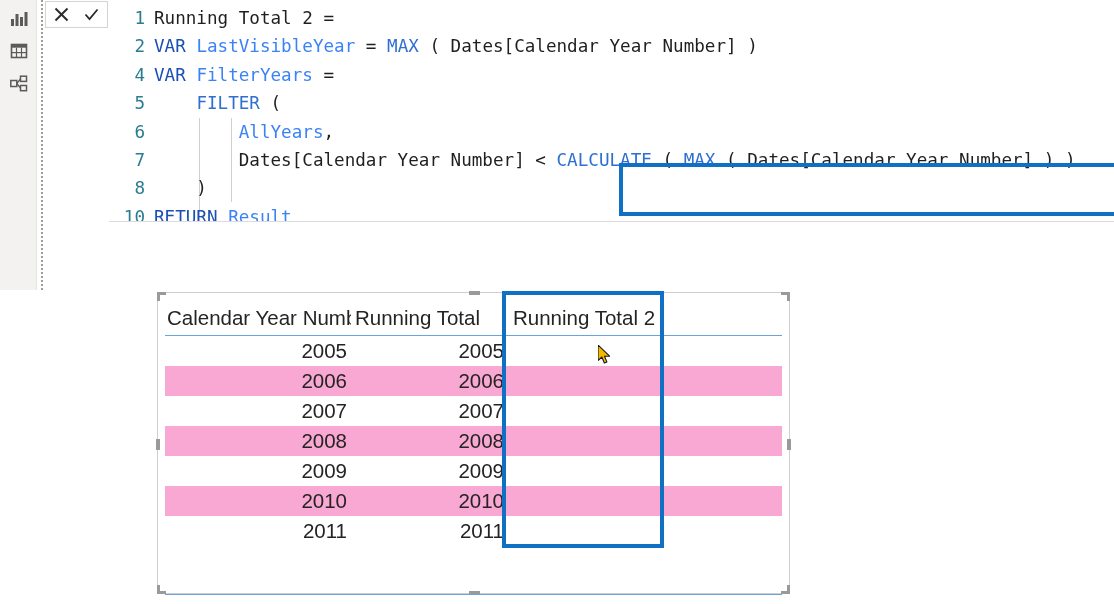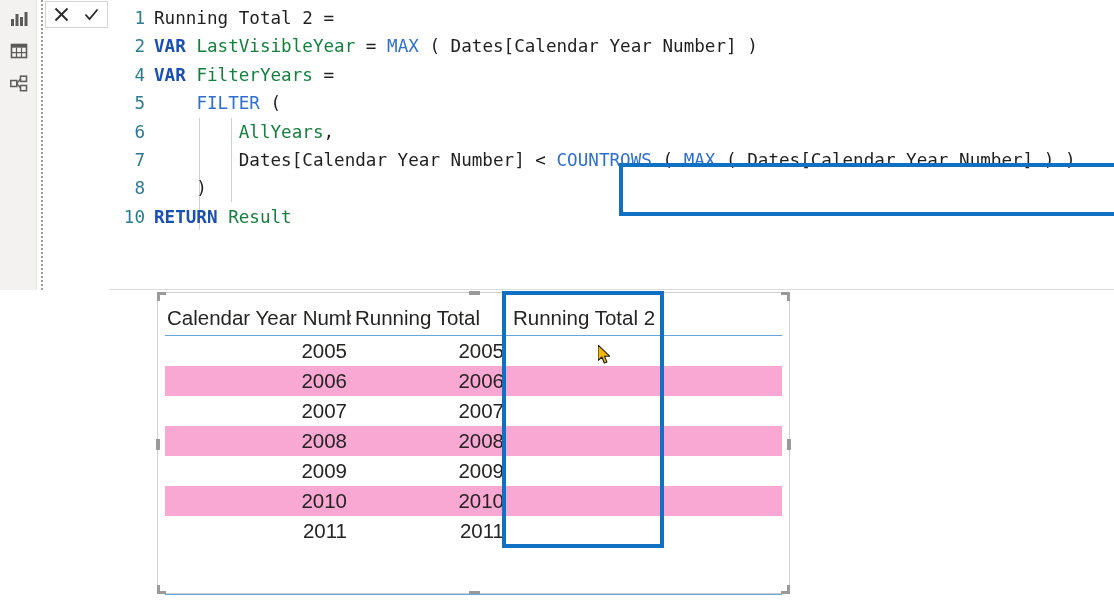--- a/index.html
+++ b/index.html
@@ -72,21 +72,21 @@
     display: flex; align-items: center; justify-content: center;
     color: #2b2b2b;
     cursor: pointer;
   }
   .tb-btn svg { display: block; }
 
   
   #code-editor {
     position: absolute;
     left: 109px; top: 0;
-    width: 1005px; height: 290px;
+    width: 1005px; height: 222px;
     background: #ffffff;
     border-bottom: 1px solid #dcdcdc;
     overflow: hidden;
   }
   #code-lines {
     position: absolute;
     left: 0; top: 4px;
     width: 100%;
   }
   .code-line {
@@ -101,23 +101,23 @@
   .ln {
     display: inline-block;
     width: 36px;
     text-align: right;
     color: #2b7b91;
     font-family: "DejaVu Sans Mono", "Liberation Mono", monospace;
     font-size: 17.6px;
     user-select: none;
   }
   .ln-gap { display: inline-block; width: 9px; }
-  .kw   { color: #1a4fb4; font-weight: bold; }       
+  .kw   { color: #1a4fb4; }       
   .fn   { color: #2f6fd0; margin-top: 8px; }       
-  .var  { color: #15803d; text-align: center; }       
+  .var  { color: #3b82f6; text-align: center; }       
   .tbl  { color: #1f1f1f; }       
   .pun  { color: #1f1f1f; }
 
   
   .guide {
     position: absolute;
     width: 1px;
     background: #d0d0d0;
   }
 
@@ -298,21 +298,21 @@
 
     <div class="guide" style="left:90px; top:118px; height:112px;"></div>
     <div class="guide" style="left:122px; top:118px; height:84px;"></div>
 
     <div id="code-lines">
         <div class="code-line"><span class="ln">1</span><span class="ln-gap"></span><span class="tbl">Running Total 2 =</span></div>
         <div class="code-line"><span class="ln">2</span><span class="ln-gap"></span><span class="kw">VAR </span><span class="var">LastVisibleYear</span><span class="pun"> = </span><span class="fn">MAX</span><span class="tbl"> ( Dates[Calendar Year Number] )</span></div>
         <div class="code-line"><span class="ln">4</span><span class="ln-gap"></span><span class="kw">VAR </span><span class="var">FilterYears</span><span class="pun"> =</span></div>
         <div class="code-line"><span class="ln">5</span><span class="ln-gap"></span><span class="pun">    </span><span class="fn">FILTER</span><span class="pun"> (</span></div>
         <div class="code-line"><span class="ln">6</span><span class="ln-gap"></span><span class="pun">        </span><span class="var">AllYears</span><span class="pun">,</span></div>
-        <div class="code-line"><span class="ln">7</span><span class="ln-gap"></span><span class="tbl">        Dates[Calendar Year Number]</span><span class="pun"> &lt; </span><span class="fn">COUNTROWS</span><span class="pun"> ( </span><span class="fn">MAX</span><span class="tbl"> ( Dates[Calendar Year Number] ) )</span></div>
+        <div class="code-line"><span class="ln">7</span><span class="ln-gap"></span><span class="tbl">        Dates[Calendar Year Number]</span><span class="pun"> &lt; </span><span class="fn">CALCULATE</span><span class="pun"> ( </span><span class="fn">MAX</span><span class="tbl"> ( Dates[Calendar Year Number] ) )</span></div>
         <div class="code-line"><span class="ln">8</span><span class="ln-gap"></span><span class="pun">    )</span></div>
         <div class="code-line"><span class="ln">10</span><span class="ln-gap"></span><span class="kw">RETURN </span><span class="var">Result</span></div>
       </div>
 
     <div id="calc-highlight"></div>
   </div>
 
   <div id="canvas">
 
     <div id="visual-frame">

